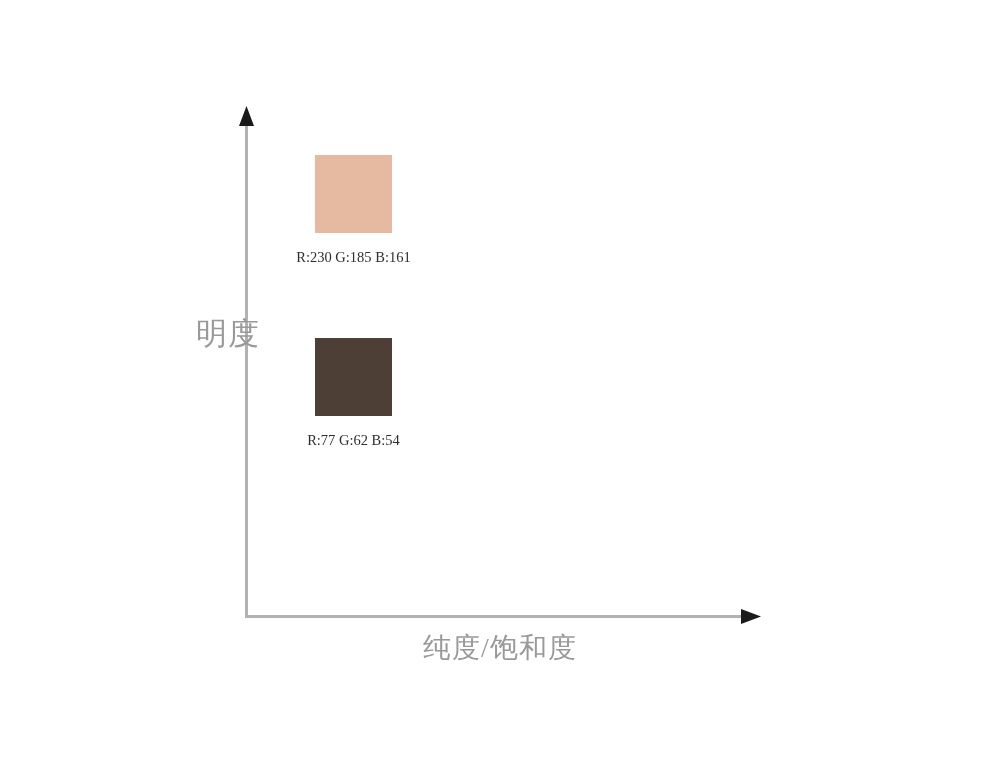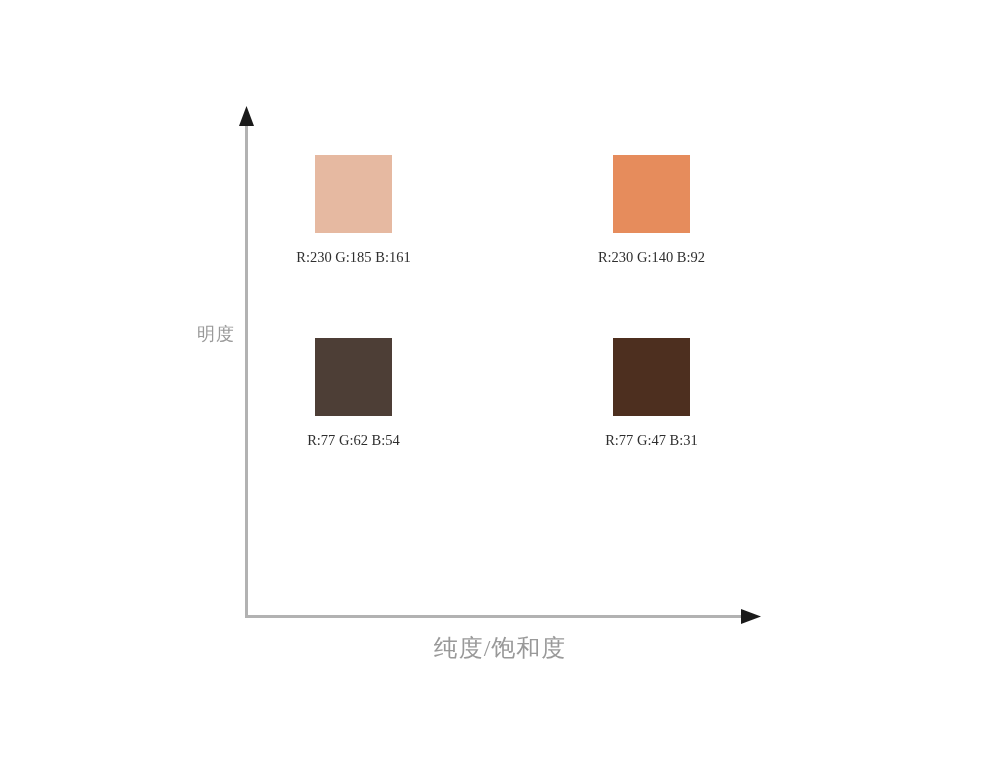--- a/index.html
+++ b/index.html
@@ -38,30 +38,30 @@
     color: #999999;
     font-family: "Liberation Serif", "DejaVu Serif", serif;
     letter-spacing: 1px;
     white-space: pre;
   }
 
   #y-axis-label {
     left: 196px;
     top: 318px;
     width: 40px;
-    font-size: 18px;
+    font-size: 31px;
     line-height: 32px;
     text-align: center;
   }
 
   #x-axis-label {
     left: 380px;
     top: 631px;
     width: 240px;
-    font-size: 24px;
+    font-size: 28px;
     line-height: 34px;
     text-align: center;
   }
 
   
   #swatch-grid {
     position: absolute;
     left: 315px;
     top: 155px;
     width: 375px;
@@ -116,32 +116,24 @@
 
   <div class="axis-label" id="x-axis-label" style="color: rgb(153, 153, 153);">纯度/饱和度</div>
 
   <div id="swatch-grid">
 
     <div class="swatch-row">
       <div class="swatch-cell">
         <span class="swatch-chip" style="background-color: rgb(230, 185, 161);"></span>
         <span class="swatch-caption">R:230 G:185 B:161</span>
       </div>
-      <div class="swatch-cell">
-        <span class="swatch-chip" style="background-color: rgb(230, 140, 92);"></span>
-        <span class="swatch-caption">R:230 G:140 B:92</span>
-      </div>
     </div>
 
 
     <div class="swatch-row">
       <div class="swatch-cell">
         <span class="swatch-chip" style="background-color: rgb(77, 62, 54);"></span>
         <span class="swatch-caption">R:77 G:62 B:54</span>
       </div>
-      <div class="swatch-cell">
-        <span class="swatch-chip" style="background-color: rgb(77, 47, 31);"></span>
-        <span class="swatch-caption">R:77 G:47 B:31</span>
-      </div>
     </div>
 
   </div>
 </div>
 
 </body></html>

